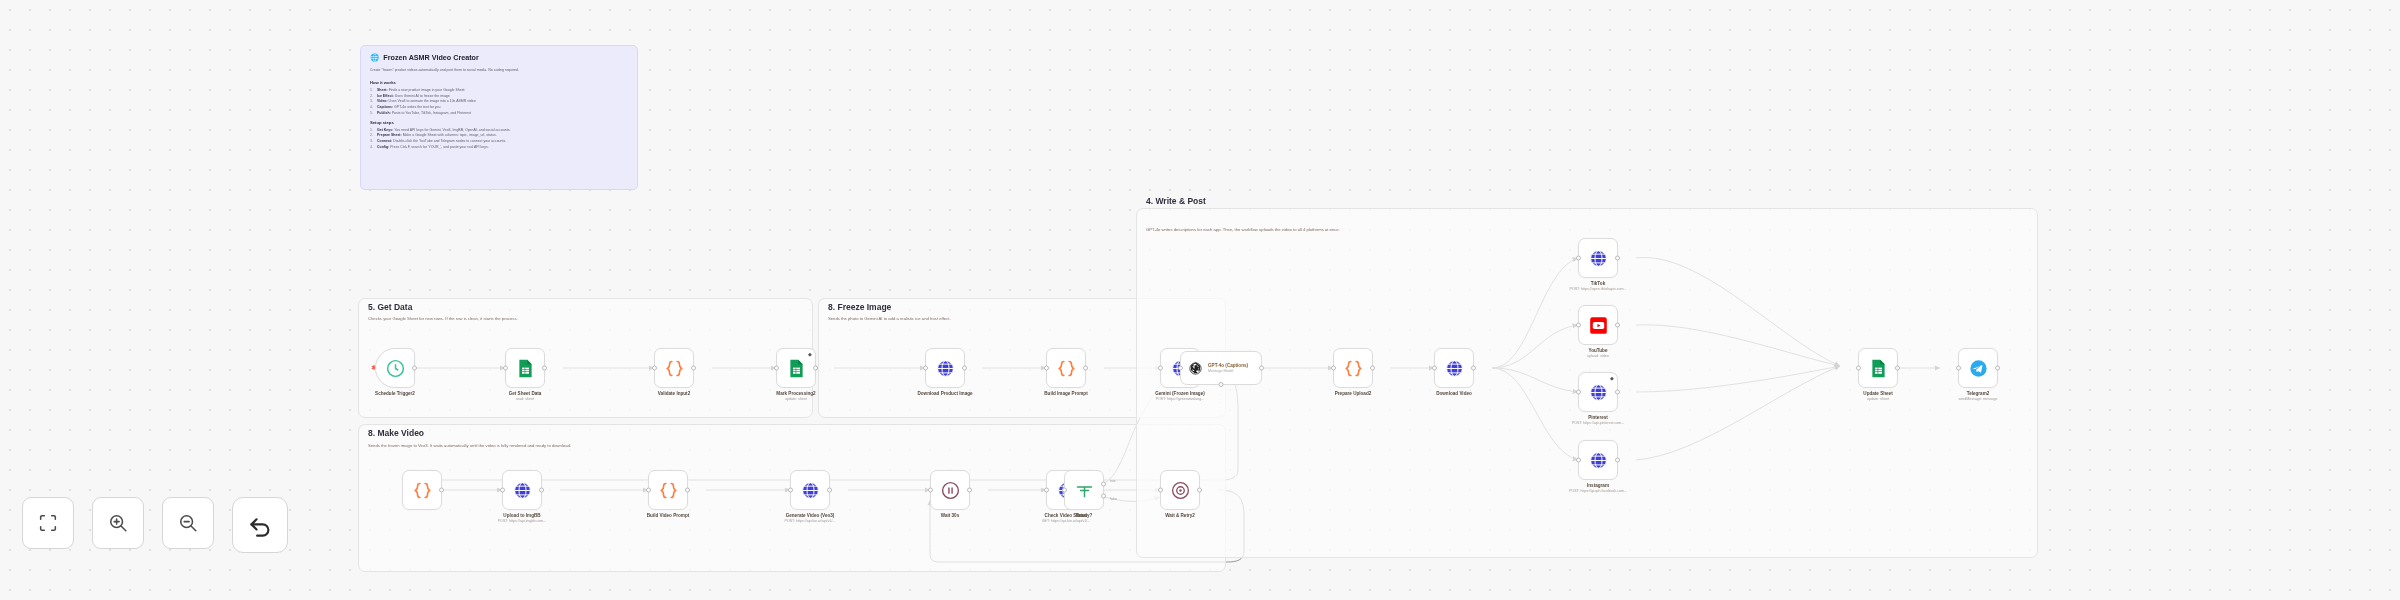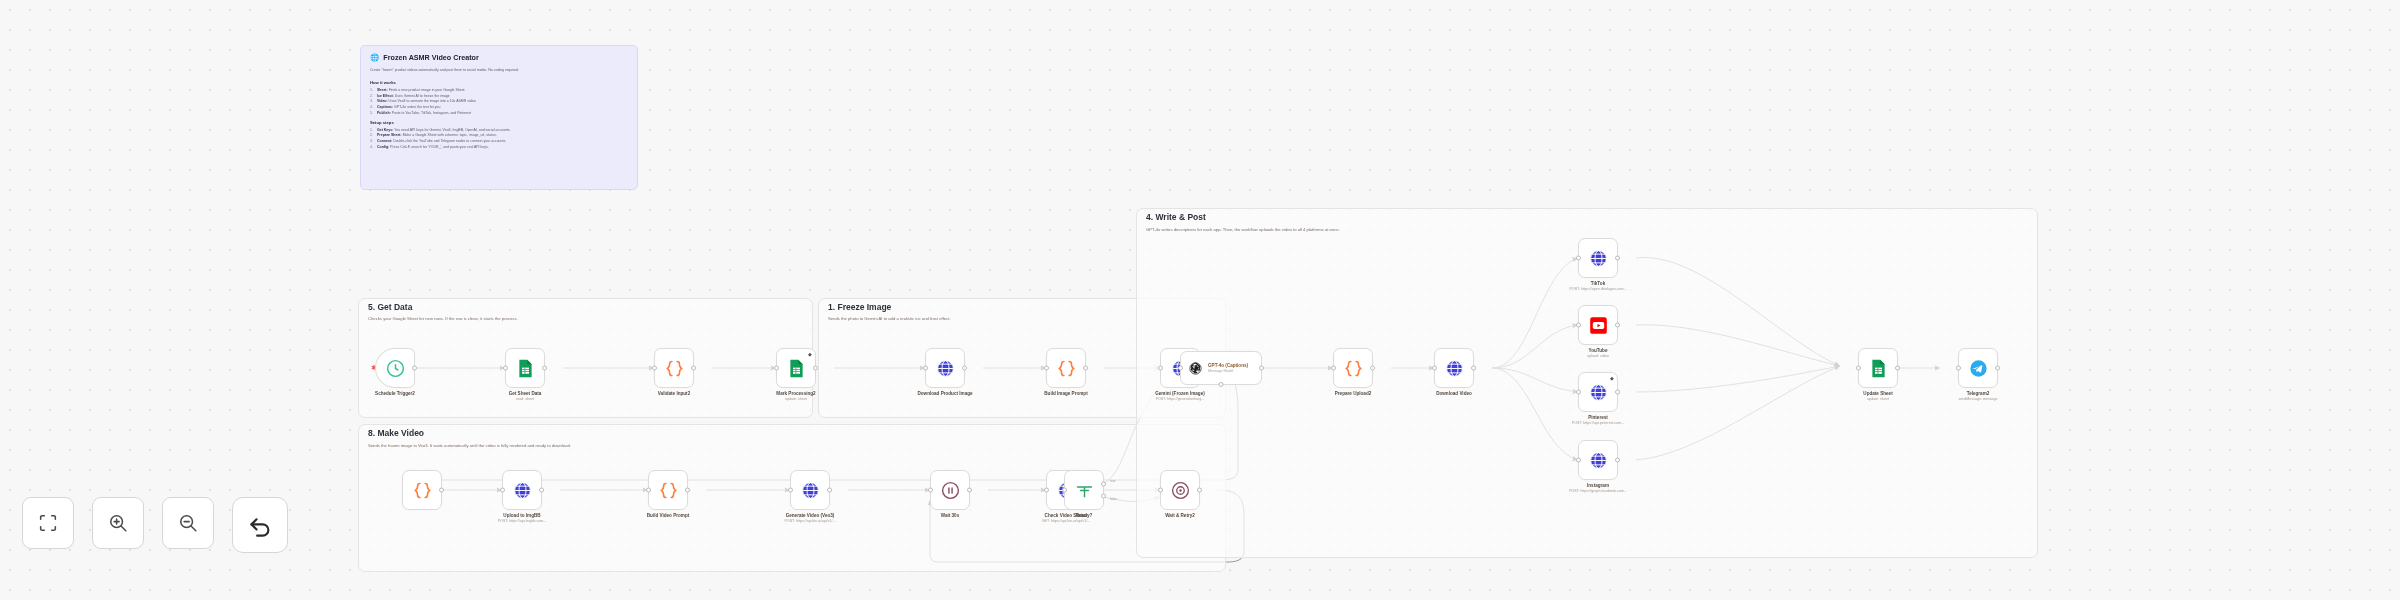--- a/index.html
+++ b/index.html
@@ -226,29 +226,29 @@
       <li><b>Connect:</b><span> Double-click the YouTube and Telegram nodes to connect your accounts.</span></li>
       <li><b>Config:</b><span> Press Ctrl+F, search for 'YOUR_', and paste your real API keys.</span></li>
     </ol>
   </div>
 
   <div class="section" style="left:358px; top:298px; width:455px; height:120px;"></div>
   <div class="section-title" style="left:368px; top:302px;">5. Get Data</div>
   <div class="section-sub" style="left:368px; top:316px;">Checks your Google Sheet for new rows. If the row is clean, it starts the process.</div>
 
   <div class="section" style="left:818px; top:298px; width:408px; height:120px;"></div>
-  <div class="section-title" style="left:828px; top:302px;">1. Freeze Image</div>
+  <div class="section-title" style="left:828px; top:302px;">8. Freeze Image</div>
   <div class="section-sub" style="left:828px; top:316px;">Sends the photo to Gemini AI to add a realistic ice and frost effect.</div>
 
   <div class="section" style="left:358px; top:424px; width:868px; height:148px;"></div>
   <div class="section-title" style="left:368px; top:428px;">8. Make Video</div>
   <div class="section-sub" style="left:368px; top:443px;">Sends the frozen image to Veo3. It waits automatically until the video is fully rendered and ready to download.</div>
 
   <div class="section" style="left:1136px; top:208px; width:902px; height:350px;"></div>
-  <div class="section-title" style="left:1146px; top:212px;">4. Write &amp; Post</div>
+  <div class="section-title" style="left:1146px; top:196px;">4. Write &amp; Post</div>
   <div class="section-sub" style="left:1146px; top:227px;">GPT-4o writes descriptions for each app. Then, the workflow uploads the video to all 4 platforms at once.</div>
 
   <span class="red-star" style="left:371px; top:364px;">✱</span>
 
   <div class="node trigger" style="left:375px; top:348px;">
     <svg class="ic" viewBox="0 0 24 24" fill="none" stroke="#31c48d" stroke-width="1.7">
       <circle cx="12" cy="12" r="9"></circle>
         <path d="M12 7v5l3.2 2"></path>
     </svg>
     <span class="port out"></span>

